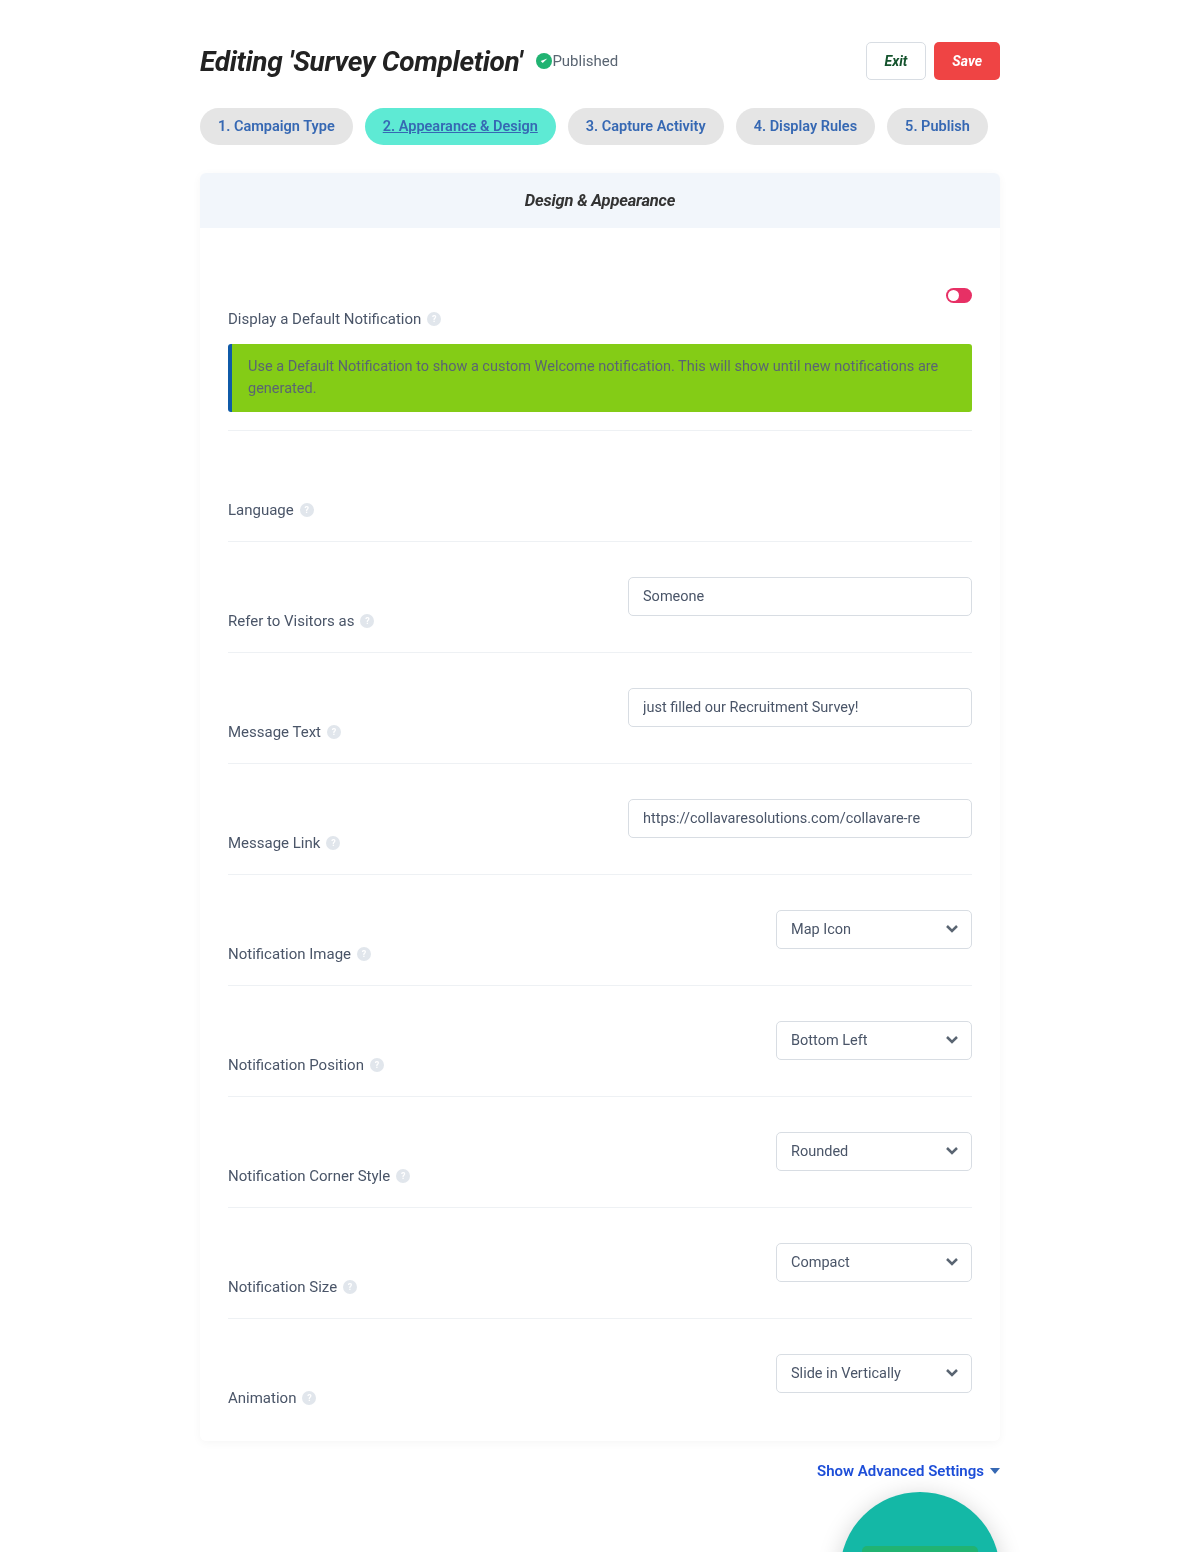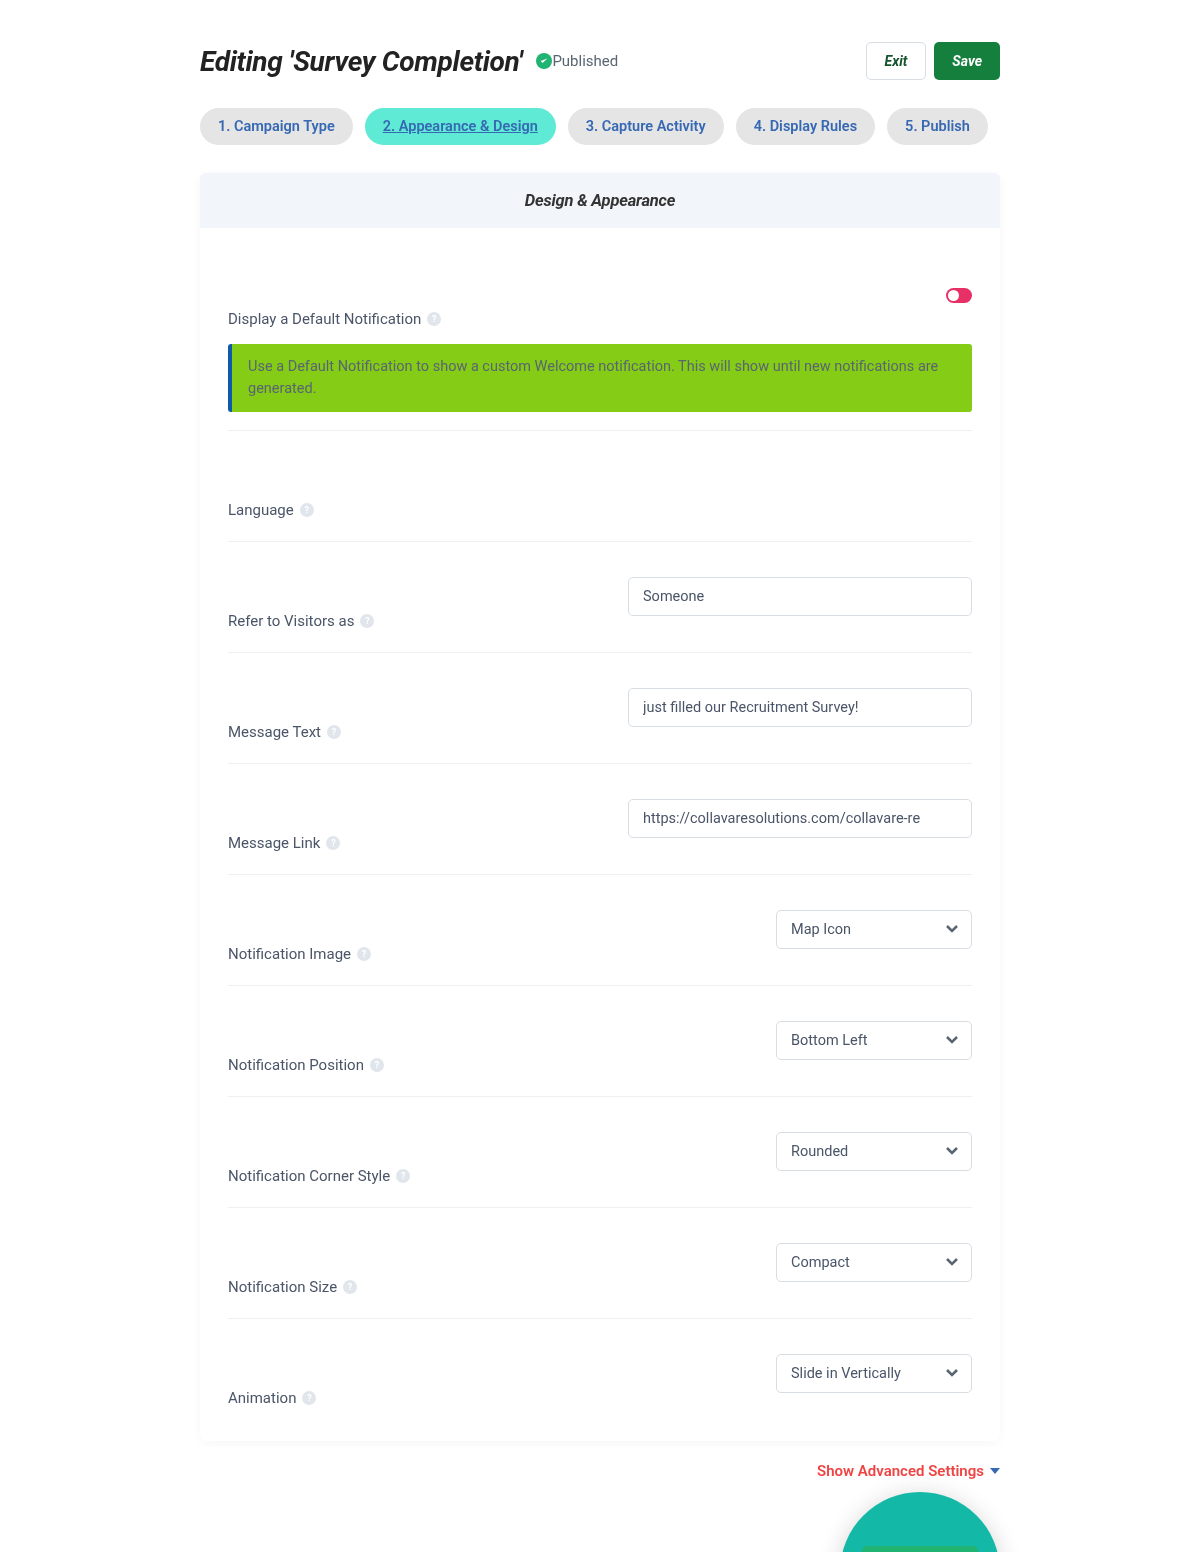--- a/index.html
+++ b/index.html
@@ -14,21 +14,21 @@
 
 .header { display: flex; align-items: center; justify-content: space-between; padding: 42px 0 28px; }
 .header-left { display: flex; align-items: center; gap: 14px; }
 .page-title { font-size: 28px; font-weight: 700; font-style: italic; color: #222; letter-spacing: -0.3px; }
 .status-pill { display: inline-flex; align-items: center; font-size: 15px; color: #5a6572; }
 .check-circle { width: 16px; height: 16px; border-radius: 50%; background: #21b372; display: inline-flex; align-items: center; justify-content: center; }
 .check-circle svg { width: 10px; height: 10px; fill: #fff; }
 .header-actions { display: flex; gap: 8px; }
 .btn { border: none; cursor: pointer; font-weight: 700; font-style: italic; border-radius: 5px; padding: 10px 18px; font-size: 14px; font-family: inherit; }
 .btn-secondary { background: #fff; border: 1px solid #d8dde3; color: #14532d; }
-.btn-primary { background: #15803d; color: #fff; }
+.btn-primary { background: #ef4444; color: #fff; }
 
 .tabs { display: flex; gap: 12px; margin-bottom: 28px; }
 .tab { background: #e5e5e5; color: #3668b3; border-radius: 24px; padding: 10px 18px; font-size: 14.5px; font-weight: 600; cursor: pointer; }
 .tab-active { background: #5eead4; text-decoration: underline; }
 
 .panel { background: #fff; border-radius: 6px; box-shadow: 0 2px 10px rgba(0,0,0,0.04); overflow: hidden; }
 .panel-header { background: #f2f6fb; padding: 18px 28px; }
 .panel-title { font-size: 16.5px; font-weight: 700; font-style: italic; color: #333; letter-spacing: -0.2px; text-align: center; }
 
 .panel-body { padding: 6px 28px 12px; }
@@ -48,21 +48,21 @@
 .select-wrap { width: 196px; }
 .input-wrap-wide { width: 344px; }
 .select, .text-input { width: 100%; border: 1px solid #d8dde3; border-radius: 5px; padding: 10px 38px 10px 14px; font-size: 14.5px; color: #4a5568; background: #fff; font-family: inherit; appearance: none; cursor: pointer; }
 .text-input { cursor: text; padding-right: 14px; white-space: nowrap; overflow: hidden; text-overflow: ellipsis; }
 .chevron { position: absolute; right: 12px; top: 50%; transform: translateY(-50%); pointer-events: none; }
 .chevron svg { width: 16px; height: 16px; stroke: #5a6572; stroke-width: 2.5; fill: none; }
 
 .divider-group { border-top: 1px solid #eef1f4; }
 
 .advanced-link { text-align: right; padding: 20px 0; }
-.advanced-link a { color: #ef4444; font-size: 15px; font-weight: 600; cursor: pointer; display: inline-flex; align-items: center; gap: 6px; }
+.advanced-link a { color: #1d4ed8; font-size: 15px; font-weight: 600; cursor: pointer; display: inline-flex; align-items: center; gap: 6px; }
 .caret-down { width: 0; height: 0; border-left: 5px solid transparent; border-right: 5px solid transparent; border-top: 6px solid #3668b3; }
 
 .footer { display: flex; justify-content: space-between; align-items: center; margin-top: 6px; }
 .footer-left { display: flex; gap: 8px; }
 .next-bubble { width: 160px; height: 160px; border-radius: 50%; background: #14b8a6; box-shadow: 0 4px 24px rgba(0,0,0,0.18); display: flex; align-items: center; justify-content: center; position: relative; top: -14px; }
 .next-btn { background: #21b372; color: #fff; font-weight: 700; font-style: italic; font-size: 16px; border: none; border-radius: 5px; padding: 16px 24px; cursor: pointer; font-family: inherit; }
 </style>
 </head>
 <body>
 

